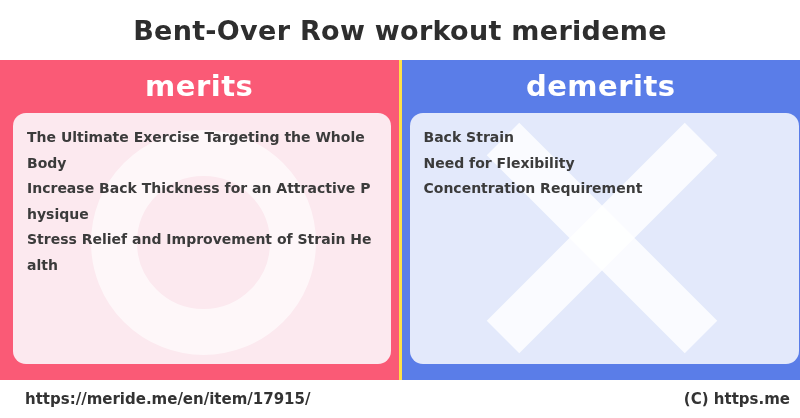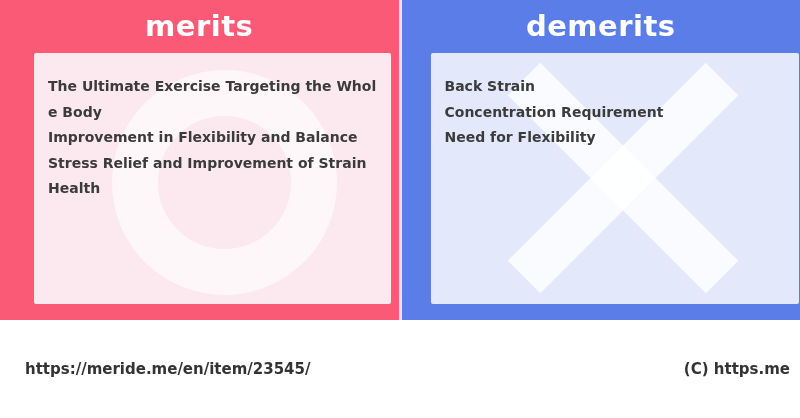--- a/index.html
+++ b/index.html
@@ -7,31 +7,31 @@
     width: 800px; height: 418px; background: #ffffff; overflow: hidden;
     font-family: "DejaVu Sans", "Liberation Sans", sans-serif;
   }
   .page { width: 800px; height: 418px; display: flex; flex-direction: column; }
 
   
   .header { flex: 0 0 60px; display: flex; align-items: center; justify-content: center; background: #ffffff; }
   .title { font-size: 27px; font-weight: bold; color: #2e2e2e; letter-spacing: 0.3px; }
 
   
-  .panels { flex: 0 0 320px; display: flex; column-gap: 3px; background: #e5e5e5; }
+  .panels { flex: 0 0 320px; display: flex; column-gap: 3px; background: #fde047; }
   .panel { flex: 1 1 0; position: relative; }
   .panel-merits { background: #fa5a76; }
   .panel-demerits { background: #5a7de8; }
   .panel-label {
     height: 52px; display: flex; align-items: center; justify-content: center;
     color: #ffffff; font-size: 29px; font-weight: bold; letter-spacing: 0.5px;
   }
   .card {
-    position: absolute; top: 53px; bottom: 16px; border-radius: 2px;
-    overflow: hidden; padding: 21px 14px; box-sizing: border-box; margin-left: 21px;
+    position: absolute; top: 53px; bottom: 16px; border-radius: 13px;
+    overflow: hidden; padding: 12px 14px; box-sizing: border-box;
   }
   .card-merits { left: 13px; right: 8px; background: #fce9ef; }
   .card-demerits { left: 8px; right: 1px; background: #e3e9fb; }
 
   .items { position: relative; z-index: 2; margin: 0; padding: 0; list-style: none; }
   .items li {
     font-size: 14px; font-weight: bold; color: #3b3b3b;
     line-height: 25.5px; word-break: break-all;
   }
 
@@ -54,50 +54,53 @@
     flex: 1 1 auto; display: flex; align-items: center; justify-content: space-between;
     padding: 0 10px 0 25px; background: #ffffff;
   }
   .footer-url, .footer-copyright { font-size: 15px; font-weight: bold; color: #333333; }
 </style>
 </head>
 <body>
 
 <div class="page">
 
+  <div class="header">
+    <div class="title">Bent-Over Row workout merideme</div>
+  </div>
 
   <div class="panels">
 
     <div class="panel panel-merits">
       <div class="panel-label">merits</div>
       <div class="card card-merits">
         <div class="ring-watermark"></div>
         <ul class="items">
           <li>The Ultimate Exercise Targeting the Whole Body</li>
-          <li>Improvement in Flexibility and Balance</li>
+          <li>Increase Back Thickness for an Attractive Physique</li>
           <li>Stress Relief and Improvement of Strain Health</li>
         </ul>
       </div>
     </div>
 
     <div class="panel panel-demerits">
       <div class="panel-label">demerits</div>
       <div class="card card-demerits">
         <div class="x-watermark">
           <div class="x-bar x-bar-a"></div>
           <div class="x-bar x-bar-b"></div>
         </div>
         <ul class="items">
           <li>Back Strain</li>
+          <li>Need for Flexibility</li>
           <li>Concentration Requirement</li>
-          <li>Need for Flexibility</li>
         </ul>
       </div>
     </div>
 
   </div>
 
   <div class="footer">
-    <div class="footer-url">https://meride.me/en/item/23545/</div>
+    <div class="footer-url">https://meride.me/en/item/17915/</div>
     <div class="footer-copyright">(C) https.me</div>
   </div>
 
 </div>
 
 </body></html>

